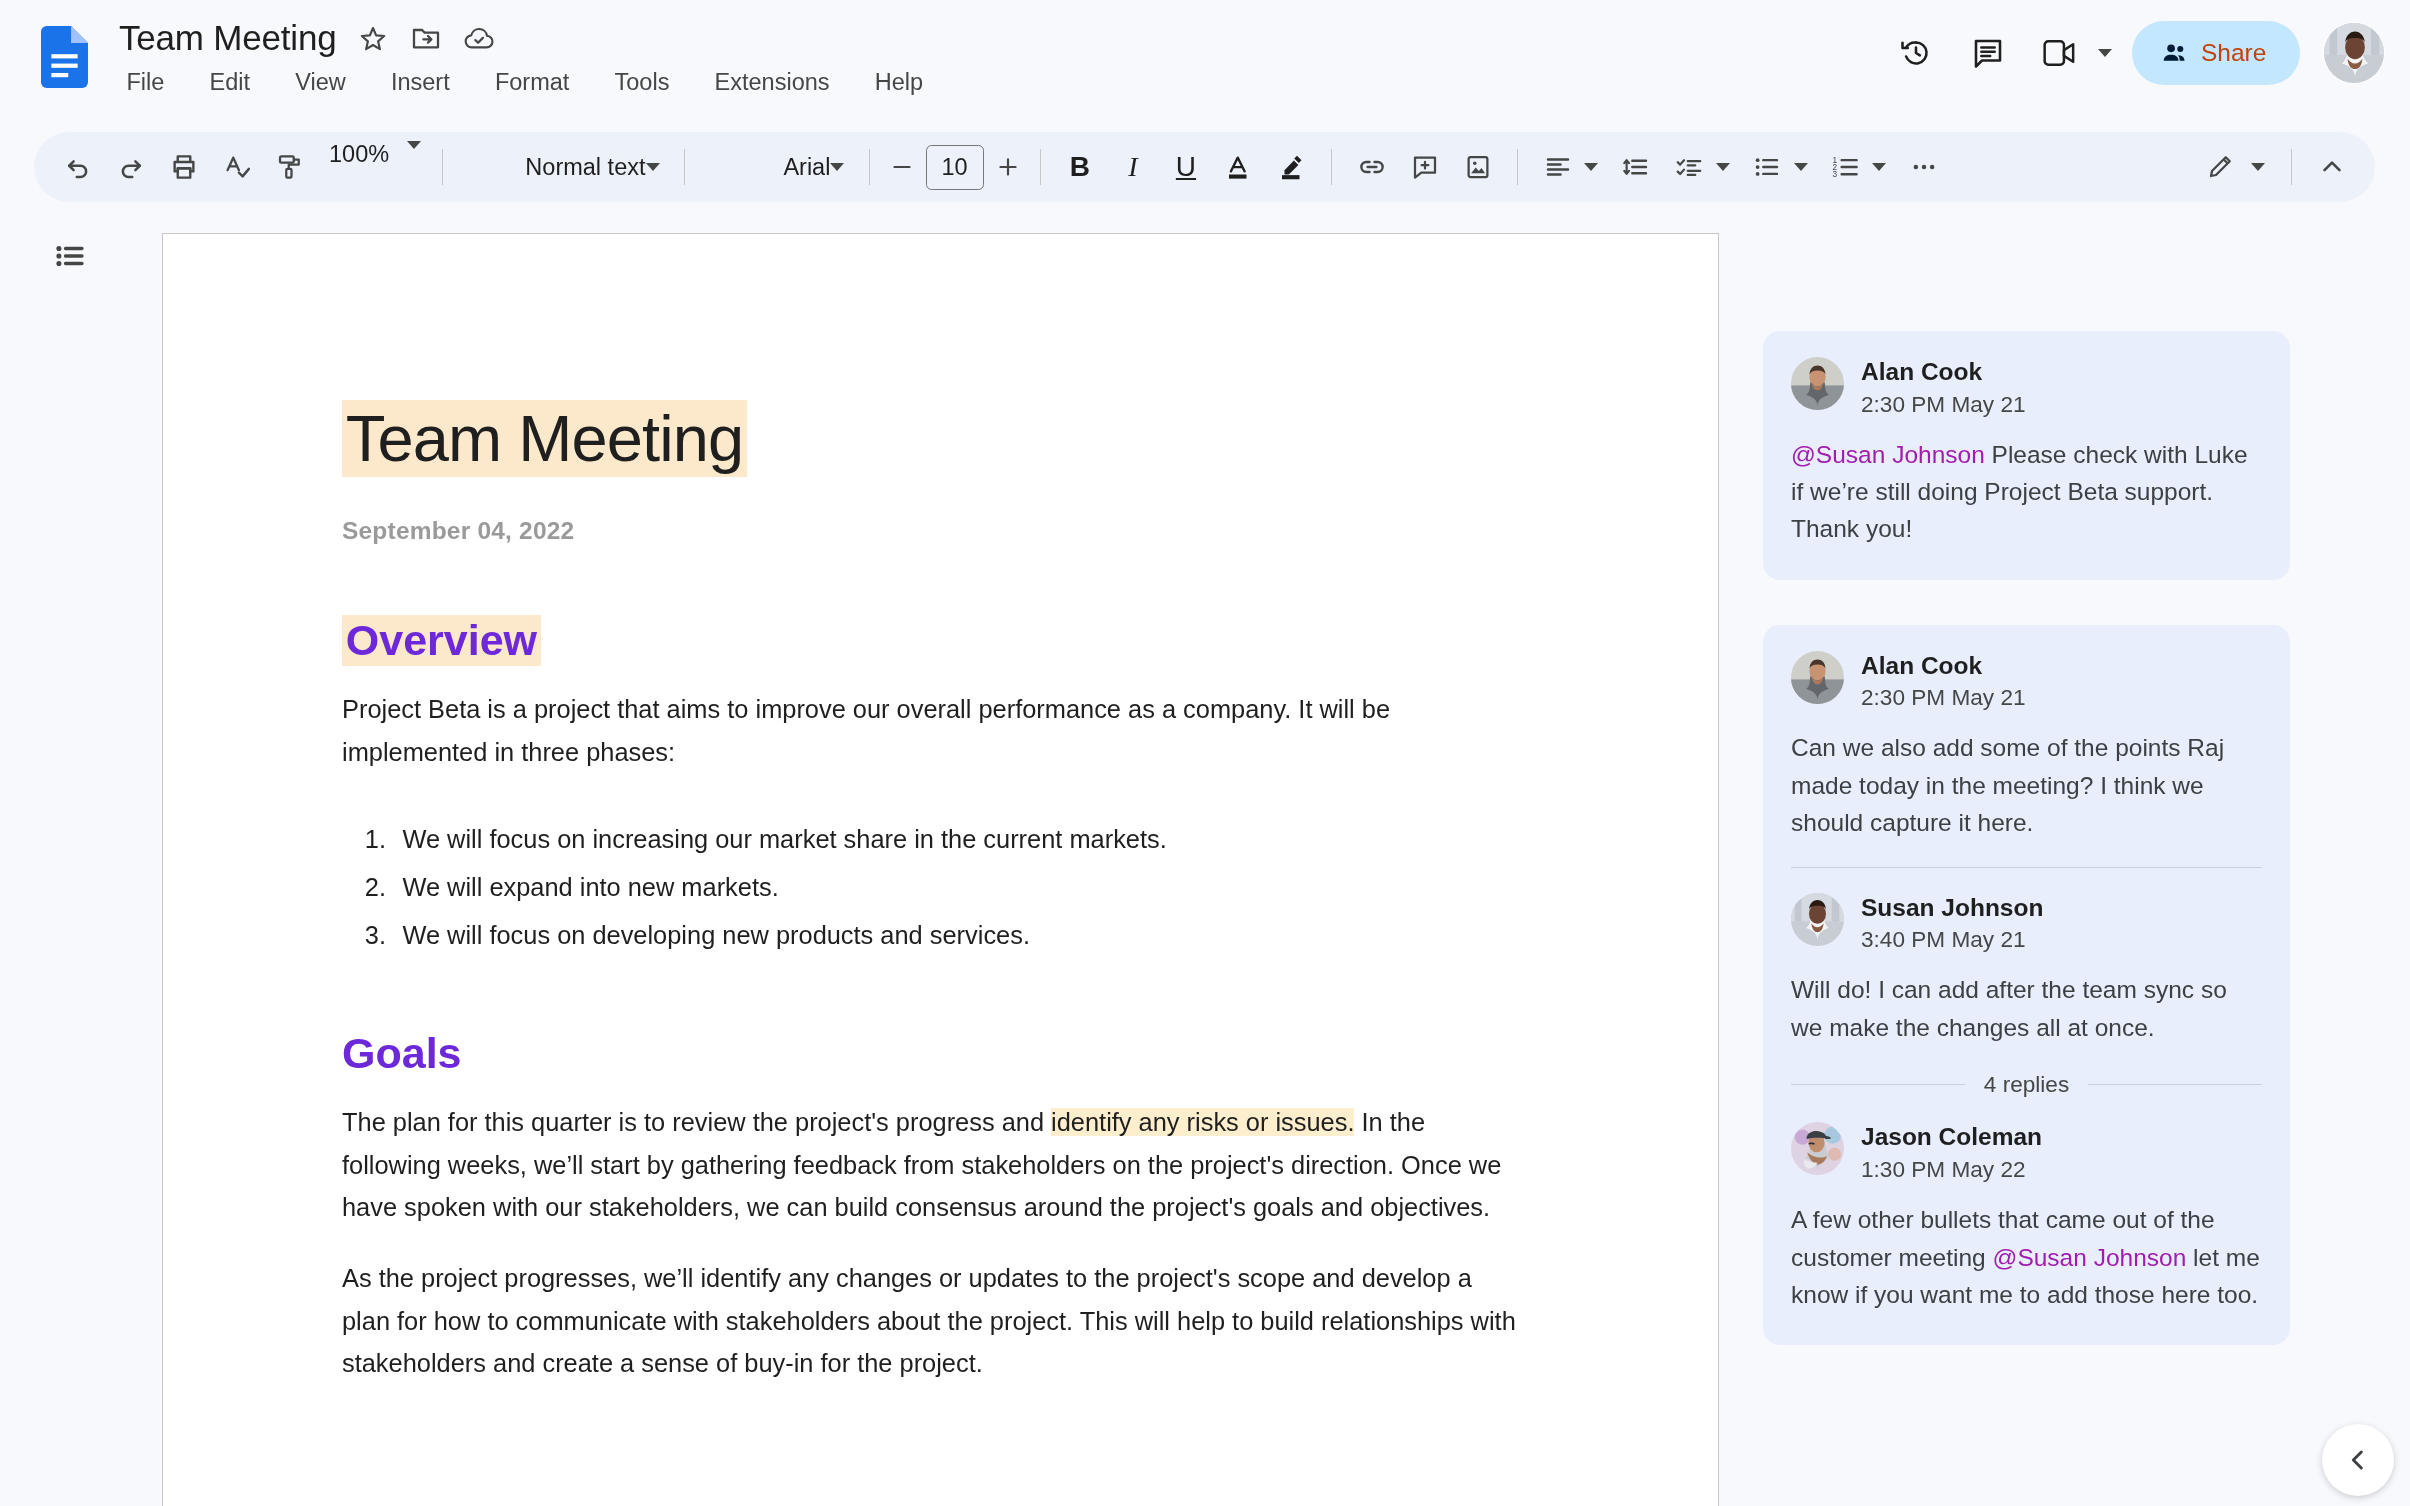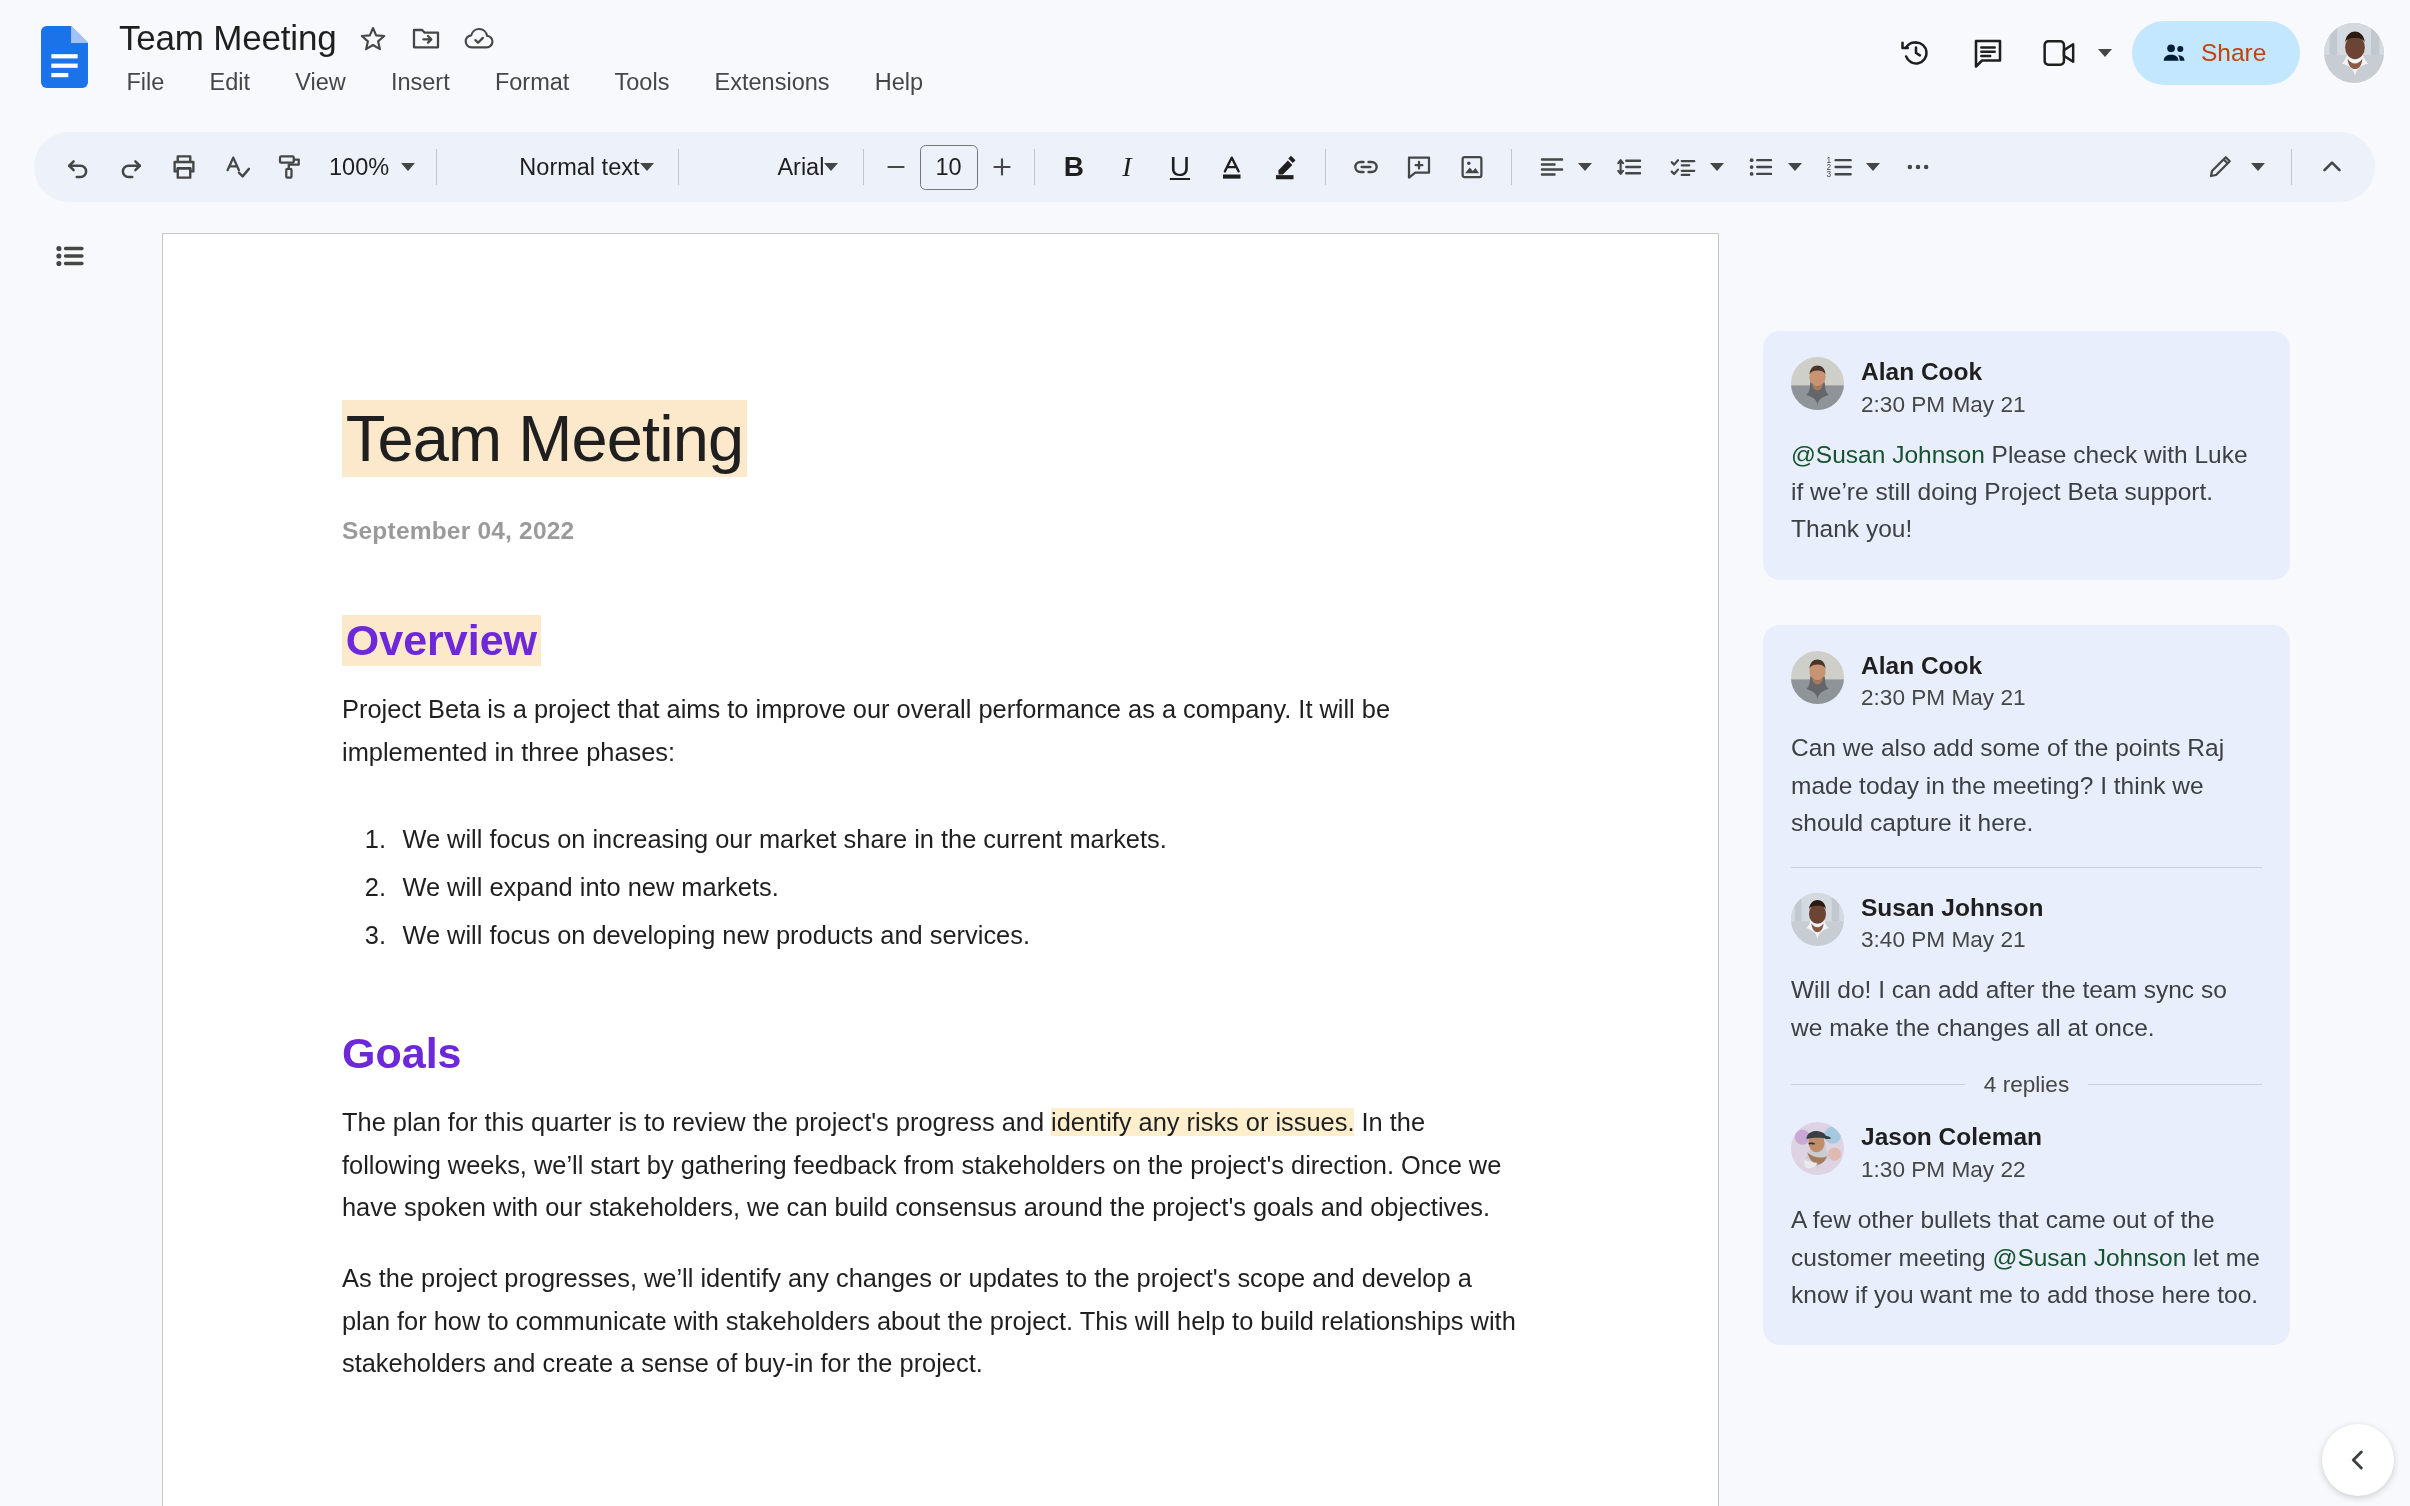--- a/index.html
+++ b/index.html
@@ -64,21 +64,21 @@
     display: flex; align-items: center; padding: 0 17px;
   }
   .tb-btn {
     width: 53px; height: 53px; border-radius: 50%;
     display: flex; align-items: center; justify-content: center;
     flex: 0 0 auto; cursor: pointer;
   }
   .tb-btn.small { width: 38px; }
   .tb-sep { width: 0.9px; height: 36px; background: #c4c7c5; margin: 0 13px; flex: 0 0 auto; }
   .tb-zoom {
-    display: flex; align-items: center; gap: 1px; padding: 0 7.5px 0 13px;
+    display: flex; gap: 7px; padding: 0 7.5px 0 13px;
     height: 53px; border-radius: 7.5px; cursor: pointer;
   }
   .tb-zoom span { font-size: 23.5px; color: #1f1f1f; }
   .tb-dd {
     display: flex; align-items: center; justify-content: flex-end;
     height: 53px; border-radius: 7.5px; padding: 0 11.3px 0 13px; cursor: pointer;
   }
   .tb-dd .lbl { font-size: 23.5px; color: #1f1f1f; white-space: nowrap; }
   .style-dd { width: 215px; }
   .font-dd { width: 158px; }
@@ -141,21 +141,21 @@
   .comments { position: absolute; left: 1763px; top: 331px; width: 527px; }
   .ccard {
     background: #e9eefc; border-radius: 17px; padding: 26px 28px 32px 28px;
     margin-bottom: 45px;
   }
   .chead { display: flex; align-items: flex-start; gap: 17px; }
   .cavatar { width: 53px; height: 53px; border-radius: 50%; overflow: hidden; flex: 0 0 auto; }
   .cname { font-size: 24.5px; color: #1f1f1f; font-weight: bold; line-height: 1.25; }
   .ctime { font-size: 22.6px; color: #444746; line-height: 1.3; margin-top: 1.9px; }
   .cbody { font-size: 24.5px; color: #3c4043; line-height: 1.52; margin-top: 17px; }
-  .mention { color: #14532d; }
+  .mention { color: #a21caf; }
   .cdivider { height: 0.9px; background: #c9cfe0; margin: 26px 0 24.5px 0; }
   .replies-row { display: flex; align-items: center; gap: 19px; margin: 26px 0 24.5px 0; }
   .replies-row .line { flex: 1; height: 0.9px; background: #c9cfe0; }
   .replies-row .txt { font-size: 22.6px; color: #444746; }
 
   .collapse-btn {
     position: absolute; right: 17px; bottom: 11.3px;
     width: 72px; height: 72px; border-radius: 50%;
     background: #fff; box-shadow: 0 1.9px 7.5px rgba(0,0,0,.18);
     display: flex; align-items: center; justify-content: center; cursor: pointer;

